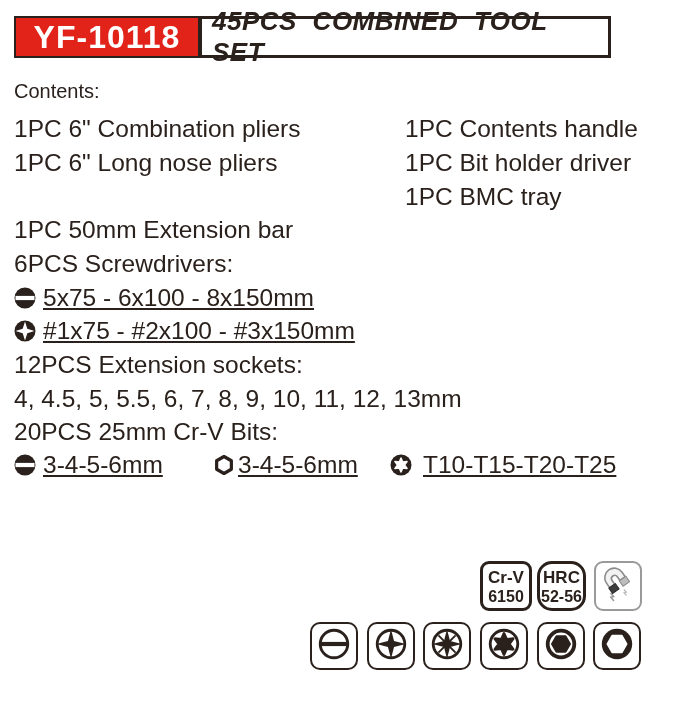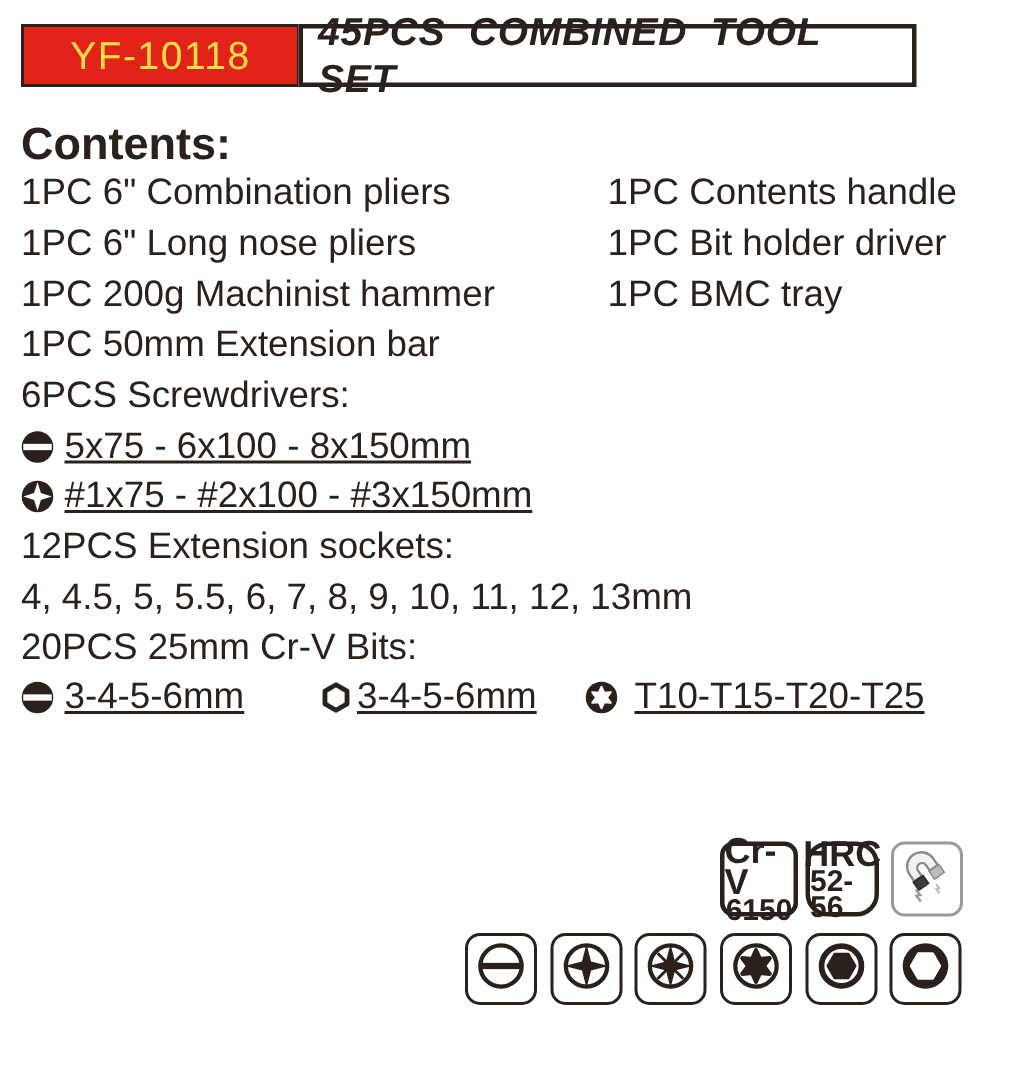--- a/index.html
+++ b/index.html
@@ -7,44 +7,44 @@
     --ink:#2a211c;
   }
   html,body{margin:0;padding:0;background:#fff;}
   .page{position:relative;width:677px;height:728px;background:#fff;overflow:hidden;
         font-family:"Liberation Sans",sans-serif;color:var(--ink);}
 
   
   .header{position:absolute;left:14px;top:16px;display:flex;height:42px;}
   .code-box{width:186px;background:var(--red);border:2px solid var(--ink);box-sizing:border-box;
             display:flex;align-items:center;justify-content:center;}
-  .code-box span{color:#fde047;font-weight:normal;font-size:26px;letter-spacing:1px;}
+  .code-box span{color:#ffffff;font-weight:bold;font-size:32px;letter-spacing:1px;}
   .title-box{width:412px;margin-left:-1px;background:#fff;border:3px solid var(--ink);
              box-sizing:border-box;display:flex;align-items:center;padding-left:10px;}
   .title-box span{font-weight:bold;font-size:26px;letter-spacing:.5px;word-spacing:8px;color:var(--ink);font-style:italic;}
 
   
-  .contents-heading{position:absolute;left:14px;top:80px;margin:0;font-size:30px;
-                    font-weight:bold;color:var(--ink);}
+  .contents-heading{position:absolute;left:14px;top:80px;margin:0;font-size:20px;
+                    font-weight:normal;color:var(--ink);}
   .line{position:absolute;left:14px;width:655px;height:34px;font-size:24.5px;
         color:var(--ink);white-space:nowrap;}
   .line .lcol{position:absolute;left:0;top:0;line-height:34px;}
   .line .rcol{position:absolute;left:391px;top:0;line-height:34px;}
   .line .txt{position:absolute;top:0;line-height:34px;text-decoration:underline;}
   .line .ic{position:absolute;top:50%;transform:translateY(-50%);width:22px;height:22px;}
   .r1{top:112px}.r2{top:146px}.r3{top:180px}.r4{top:213px}.r5{top:247px}
   .r6{top:281px}.r7{top:314px}.r8{top:348px}.r9{top:382px}.r10{top:415px}
   .r11{top:448px}.r12{top:481px}
 
   
   .badge{position:absolute;top:561px;height:50px;box-sizing:border-box;border:3px solid var(--ink);
          border-radius:9px;background:#fff;display:flex;flex-direction:column;
          align-items:center;justify-content:center;}
-  .badge .b1{font-weight:bold;font-size:24px;line-height:21px;color:var(--ink);}
-  .badge .b2{font-weight:bold;font-size:20px;line-height:17px;color:var(--ink);}
+  .badge .b1{font-weight:bold;font-size:17px;line-height:21px;color:var(--ink);}
+  .badge .b2{font-weight:bold;font-size:16px;line-height:17px;color:var(--ink);}
   .badge-crv{left:480px;width:52px;}
   .badge-hrc{left:537px;width:49px;border-radius:15px;}
   .badge-magnet{left:594px;width:48px;border:2.5px solid #9a9a9a;border-radius:9px;}
 
   
   .dbox{position:absolute;top:622px;width:48px;height:48px;box-sizing:border-box;
         border:2.5px solid var(--ink);border-radius:10px;background:#fff;
         display:flex;align-items:center;justify-content:center;}
   .d1{left:310px}.d2{left:367px}.d3{left:423px}.d4{left:480px}.d5{left:537px}.d6{left:593px}
 </style>
@@ -66,21 +66,20 @@
 
   <div class="line r1">
     <span class="lcol">1PC 6" Combination pliers</span>
     <span class="rcol">1PC Contents handle</span>
   </div>
   <div class="line r2">
     <span class="lcol">1PC 6" Long nose pliers</span>
     <span class="rcol">1PC Bit holder driver</span>
   </div>
   <div class="line r3">
-    <span class="lcol">1PC 200g Machinist hammer</span>
     <span class="rcol">1PC BMC tray</span>
   </div>
   <div class="line r4">
     <span class="lcol">1PC 50mm Extension bar</span>
   </div>
 
   <div class="line r5">
     <span class="lcol">6PCS Screwdrivers:</span>
   </div>
   <div class="line r6">

